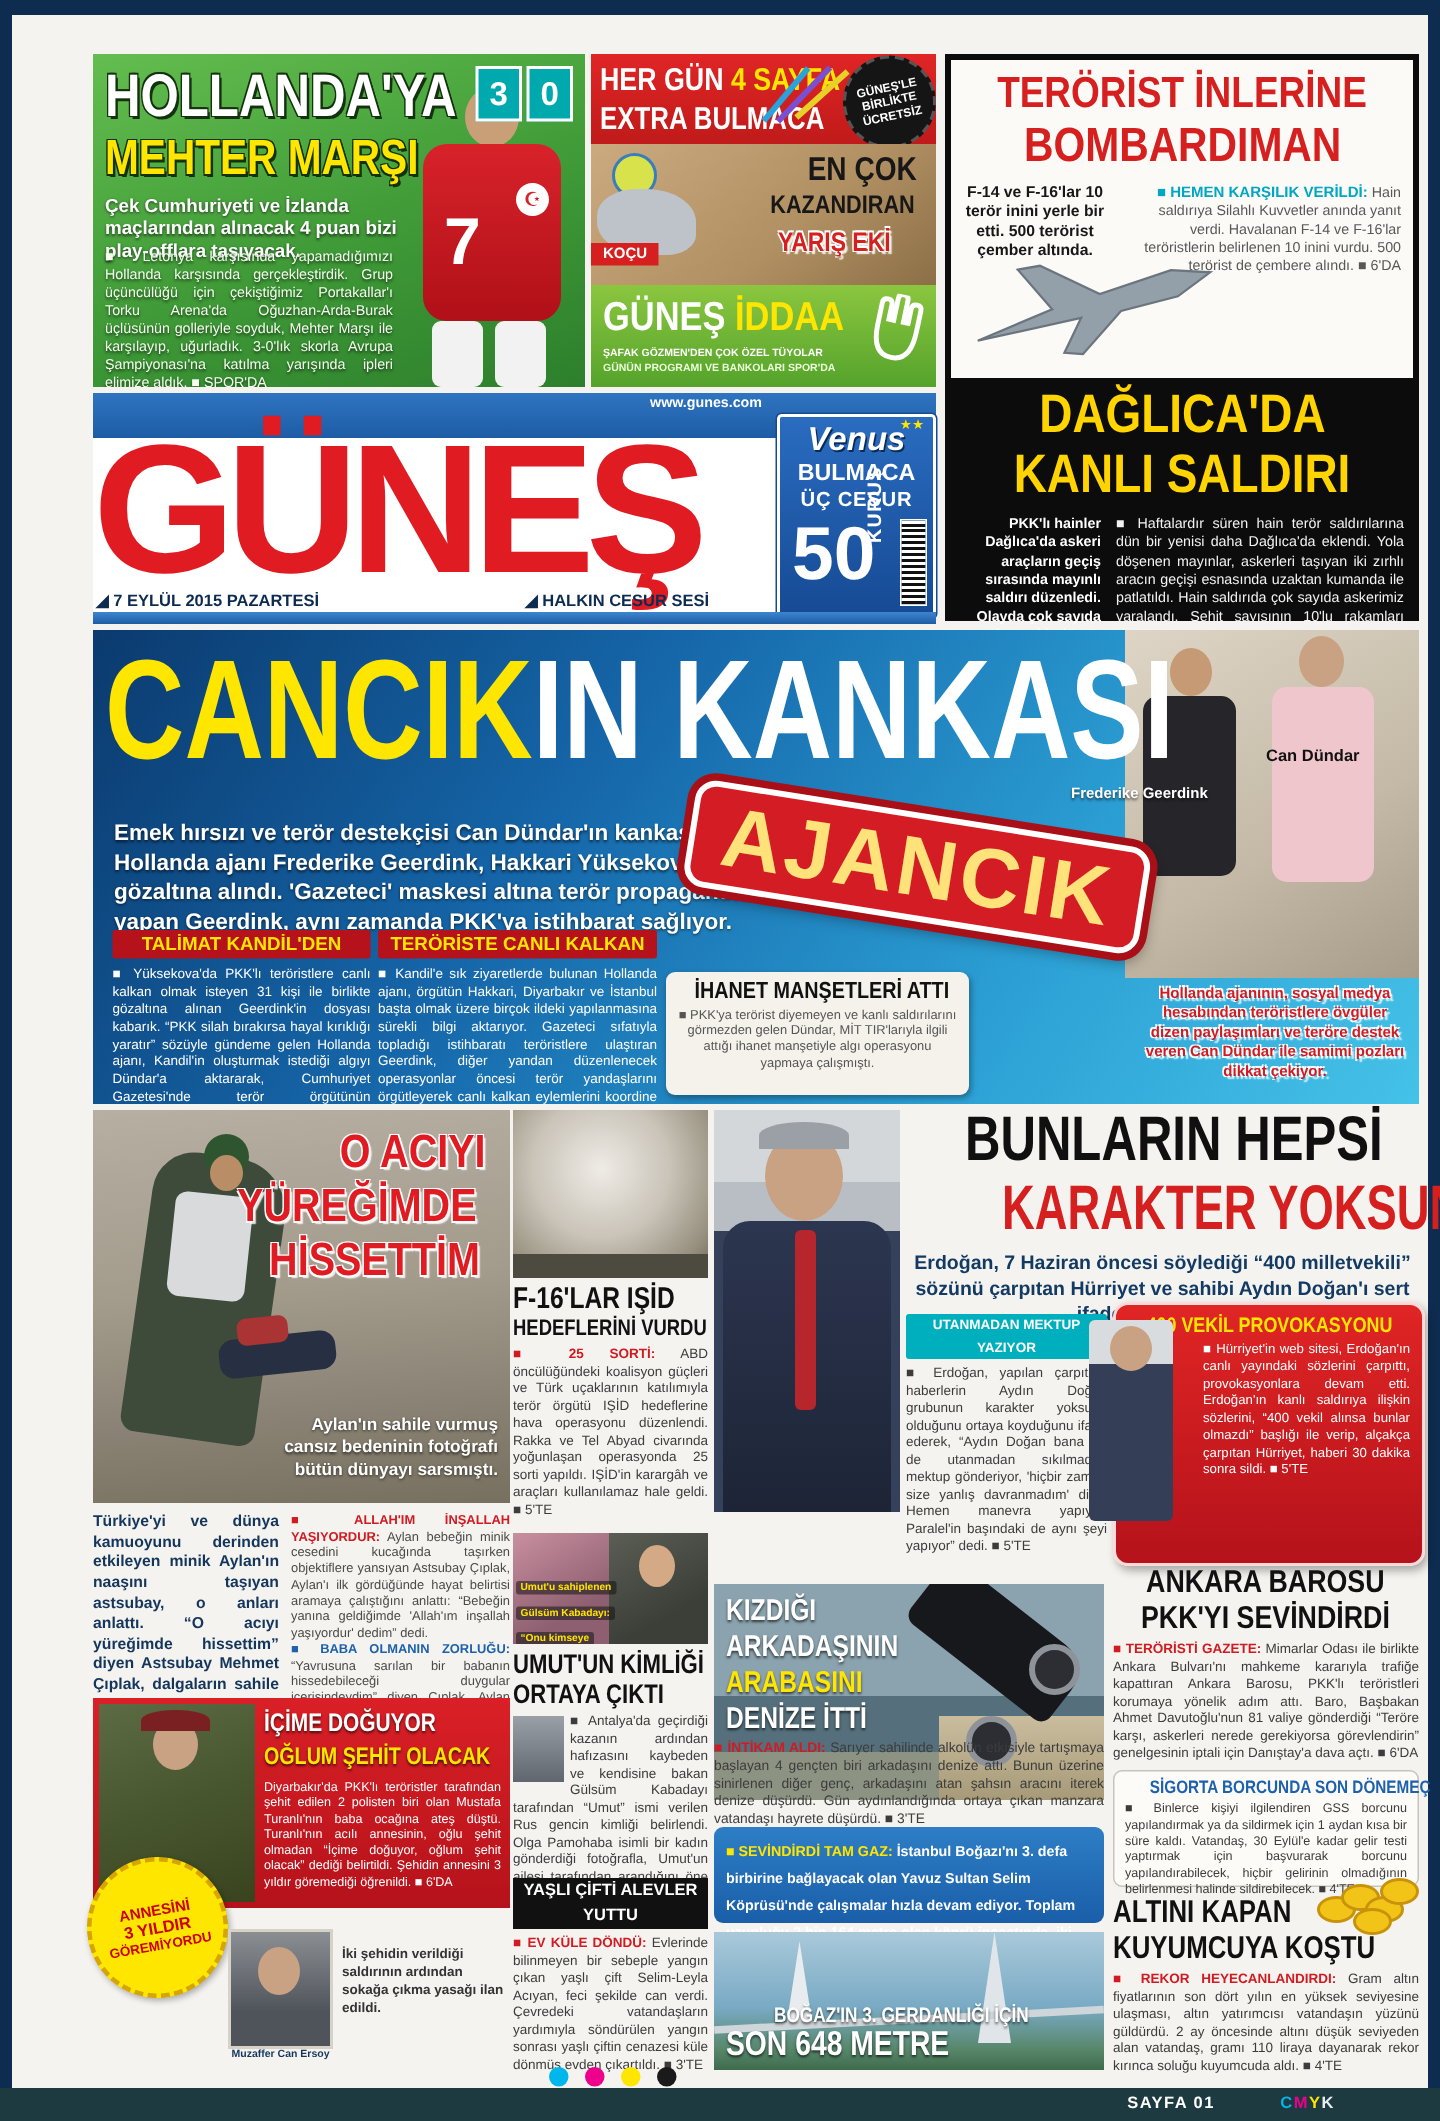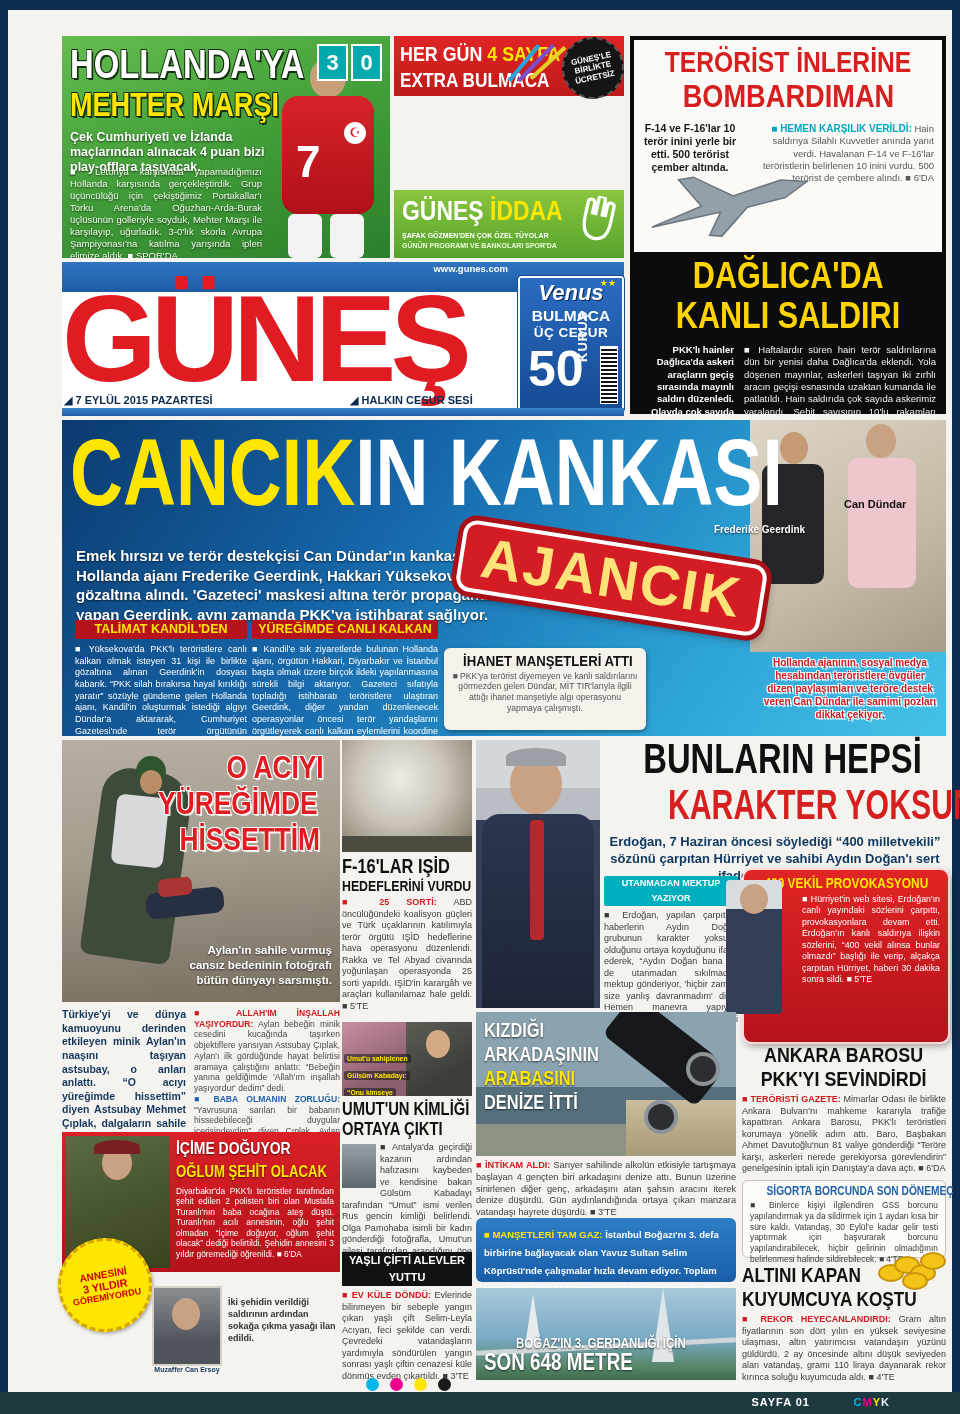--- a/index.html
+++ b/index.html
@@ -18,21 +18,21 @@
   .kick-red{color:#d11a21;font-weight:bold;}
   .kick-teal{color:#00a7c4;font-weight:bold;}
   .kick-blue{color:#1d61ad;font-weight:bold;}
   .kick-yel{color:#ffe600;font-weight:bold;}
   .redbar{background:#b5121b;color:#ffe600;font-weight:900;text-align:center;font-size:12.5px;
           line-height:19px;border-radius:2px;}
   .photo{overflow:hidden;}
   .grad-green{background:linear-gradient(160deg,#63bd4f,#3f9a37 55%,#2d7f2c);}
   .grad-beach{background:linear-gradient(175deg,#b6afa2,#a39b8c 45%,#8a8274 75%,#77705f);}
   .grad-smoke{background:radial-gradient(circle at 45% 35%,#efece6,#c9c3b8 45%,#97907f 80%,#6d6759);}
-  .grad-sea{background:linear-gradient(#8aa3ae 0 52%,#55707c 52% 78%,#8d9383 78%);}
+  .grad-sea{background:linear-gradient(#8aa3ae 0 52%,#55707c 52% 78%,#8d9383 78%);margin-top:44px;}
   .grad-bridge{background:linear-gradient(#a9c9da,#79aac4 55%,#57876a 85%,#3f6b4c);}
   .grad-office{background:linear-gradient(150deg,#ded5c6,#c4b9a6 60%,#a79c89);}
   .grad-suit{background:linear-gradient(#d4d7da 0 18%,#b9bec4 18% 30%,#35405a 30%);}
   .grad-camo{background:linear-gradient(160deg,#5d6b44,#48562f 50%,#39441f);}
   .grad-horse{background:linear-gradient(140deg,#cbaa80,#b08f62 60%,#8c6f47);}
   .chip{display:inline-block;background:rgba(20,20,20,.55);color:#ffe600;font-weight:bold;
         font-size:6.8px;padding:1px 3px;margin-bottom:1px;border-radius:2px;}
   .circle{border-radius:50%;}
   .coin{width:22px;height:14px;background:#f2c418;border:2px solid #c8930b;border-radius:50%;
         position:absolute;}
@@ -66,20 +66,28 @@
 
   <div class="abs" style="left:394px;top:36px;width:230px;height:222px;">
     <div class="abs" style="left:0;top:0;width:230px;height:60px;background:linear-gradient(#e02525,#c01a1a);">
       <div class="abs hl" style="left:6px;top:7px;font-size:21px;"><span class="cxc" style="transform-origin:0 50%;"><span style="color:#fff;">HER GÜN</span> <span style="color:#ffe600;">4 SAYFA</span></span></div>
       <div class="abs hl" style="left:6px;top:33px;font-size:21px;color:#fff;"><span class="cx">EXTRA BULMACA</span></div>
       <div class="abs" style="left:128px;top:4px;width:4px;height:46px;background:#2aa3dc;transform:rotate(40deg);"></div>
       <div class="abs" style="left:140px;top:2px;width:4px;height:50px;background:#7a4fd0;transform:rotate(44deg);"></div>
       <div class="abs" style="left:152px;top:4px;width:4px;height:46px;background:#e8d02a;transform:rotate(48deg);"></div>
       <div class="abs circle" style="left:168px;top:1px;width:58px;height:58px;background:#151515;border:2px dashed #555;transform:rotate(-12deg);color:#fff;font-weight:900;font-size:8px;text-align:center;line-height:1.2;padding-top:0;display:flex;align-items:center;justify-content:center;">GÜNEŞ'LE BİRLİKTE ÜCRETSİZ</div>
     </div>
+    <div class="abs grad-horse photo" style="left:0;top:60px;width:230px;height:94px;">
+      <div class="abs circle" style="left:14px;top:6px;width:26px;height:26px;background:#d8e24a;border:2px solid #3a7dbb;"></div>
+      <div class="abs" style="left:4px;top:30px;width:66px;height:44px;background:#bdc3c9;border-radius:40% 50% 30% 50%;"></div>
+      <div class="abs hl" style="right:6px;top:6px;font-size:22px;color:#171717;text-align:right;"><span class="cxc">EN ÇOK</span></div>
+      <div class="abs hl" style="right:6px;top:32px;font-size:17px;color:#171717;text-align:right;"><span class="cxc">KAZANDIRAN</span></div>
+      <div class="abs hl ow" style="right:24px;top:56px;font-size:18px;color:#d6201f;text-align:right;"><span class="cxc">YARIŞ EKİ</span></div>
+      <div class="abs" style="left:0;top:66px;background:#d6201f;color:#fff;font-weight:900;font-size:10px;padding:2px 8px;">KOÇU</div>
+    </div>
     <div class="abs" style="left:0;top:154px;width:230px;height:68px;background:linear-gradient(#8bc63f,#55a32c);">
       <div class="abs hl" style="left:8px;top:8px;font-size:27px;"><span class="cxc" style="transform-origin:0 50%;"><span style="color:#fff;">GÜNEŞ</span> <span style="color:#ffe600;">İDDAA</span></span></div>
       <div class="abs" style="left:8px;top:42px;font-size:7px;font-weight:bold;color:#fff;">ŞAFAK GÖZMEN'DEN ÇOK ÖZEL TÜYOLAR</div>
       <div class="abs" style="left:8px;top:52px;font-size:7px;font-weight:bold;color:#eaffd8;">GÜNÜN PROGRAMI VE BANKOLARI SPOR'DA</div>
       <svg class="abs" style="right:6px;top:6px;transform:rotate(12deg);" width="40" height="46" viewBox="0 0 24 28">
         <path d="M4 14 q0 12 8 12 q8 0 8 -12 l0 -9 q0 -2 -2 -2 q-2 0 -2 2 l0 6 l-2 0 l0 -9 q0 -2 -2 -2 q-2 0 -2 2 l0 9 l-2 0 l0 -6 q0 -2 -2 -2 q-2 0 -2 2 z" fill="none" stroke="#ffffff" stroke-width="2"></path>
       </svg>
     </div>
   </div>
 
@@ -131,21 +139,21 @@
       <div class="abs" style="left:98px;top:38px;width:68px;height:130px;background:#f0c6cd;border-radius:10px;"></div>
     </div>
     <div class="abs hl" style="left:8px;top:6px;font-size:94px;"><span class="cx" style="transform:scaleX(.78);"><span style="color:#ffe600;">CANCIK</span><span style="color:#fff;">IN KANKASI</span></span></div>
     <div class="abs osoft" style="left:14px;top:126px;width:448px;font-size:15px;font-weight:bold;color:#fff;line-height:1.3;">Emek hırsızı ve terör destekçisi Can Dündar'ın kankası Hollanda ajanı Frederike Geerdink, Hakkari Yüksekova'da gözaltına alındı. 'Gazeteci' maskesi altına terör propagandası yapan Geerdink, aynı zamanda PKK'ya istihbarat sağlıyor.</div>
     <div class="abs" style="left:396px;top:122px;transform:rotate(9deg);background:#d41c24;border:4px solid #fff;box-shadow:0 0 0 5px #a80f16,3px 5px 10px rgba(0,0,0,.4);border-radius:14px;padding:4px 18px;">
       <span class="hl" style="font-size:56px;color:#ffe27a;letter-spacing:2px;">AJANCIK</span>
     </div>
     <div class="abs osoft" style="left:652px;top:104px;font-size:10px;font-weight:bold;color:#fff;">Frederike Geerdink</div>
     <div class="abs" style="left:782px;top:78px;font-size:11px;font-weight:bold;color:#111;">Can Dündar</div>
     <div class="abs redbar" style="left:13px;top:200px;width:172px;">TALİMAT KANDİL'DEN</div>
-    <div class="abs redbar" style="left:190px;top:200px;width:186px;">YÜREĞİMDE CANLI KALKAN</div>
+    <div class="abs redbar" style="left:190px;top:200px;width:186px;">TERÖRİSTE CANLI KALKAN</div>
     <div class="abs body-w" style="left:13px;top:224px;width:172px;height:88px;font-size:9px;">■ Yüksekova'da PKK'lı teröristlere canlı kalkan olmak isteyen 31 kişi ile birlikte gözaltına alınan Geerdink'in dosyası kabarık. “PKK silah bırakırsa hayal kırıklığı yaratır” sözüyle gündeme gelen Hollanda ajanı, Kandil'in oluşturmak istediği algıyı Dündar'a aktararak, Cumhuriyet Gazetesi'nde terör örgütünün propagandasına yönelik haberler hazırlatıyor.</div>
     <div class="abs body-w" style="left:190px;top:224px;width:186px;height:88px;font-size:9px;">■ Kandil'e sık ziyaretlerde bulunan Hollanda ajanı, örgütün Hakkari, Diyarbakır ve İstanbul başta olmak üzere birçok ildeki yapılanmasına sürekli bilgi aktarıyor. Gazeteci sıfatıyla topladığı istihbaratı teröristlere ulaştıran Geerdink, diğer yandan düzenlenecek operasyonlar öncesi terör yandaşlarını örgütleyerek canlı kalkan eylemlerini koordine ediyor. ■ 6'DA</div>
     <div class="abs" style="left:382px;top:228px;width:202px;height:82px;background:#f5f2ec;border-radius:6px;box-shadow:1px 2px 4px rgba(0,0,0,.35);">
       <div class="hl" style="margin:5px 4px 2px;text-align:left;font-size:15.5px;color:#111;"><span class="cxc">İHANET MANŞETLERİ ATTI</span></div>
       <div style="margin:0 8px;font-size:8.6px;color:#555;line-height:1.25;text-align:center;">■ PKK'ya terörist diyemeyen ve kanlı saldırılarını görmezden gelen Dündar, MİT TIR'larıyla ilgili attığı ihanet manşetiyle algı operasyonu yapmaya çalışmıştı.</div>
     </div>
     <div class="abs ow" style="left:700px;top:236px;width:176px;font-size:10px;font-weight:bold;color:#d11a21;text-align:center;line-height:1.3;">Hollanda ajanının, sosyal medya hesabından teröristlere övgüler dizen paylaşımları ve teröre destek veren Can Dündar ile samimi pozları dikkat çekiyor.</div>
   </div>
 
   <div class="abs grad-beach photo" style="left:62px;top:740px;width:278px;height:262px;">
@@ -241,21 +249,21 @@
     <div class="abs hl osoft" style="left:8px;top:56px;font-size:20px;color:#ffe600;"><span class="cx">ARABASINI</span></div>
     <div class="abs hl osoft" style="left:8px;top:80px;font-size:20px;color:#fff;"><span class="cx">DENİZE İTTİ</span></div>
   </div>
   <div class="abs body-txt" style="left:476px;top:1160px;width:260px;font-size:9.2px;">
     <span class="kick-red">■ İNTİKAM ALDI:</span>
     <span>Sarıyer sahilinde alkolün etkisiyle tartışmaya başlayan 4 gençten biri arkadaşını denize attı. Bunun üzerine sinirlenen diğer genç, arkadaşını atan şahsın aracını iterek denize düşürdü. Gün aydınlandığında ortaya çıkan manzara vatandaşı hayrete düşürdü. ■ 3'TE</span>
   </div>
 
   <div class="abs" style="left:476px;top:1218px;width:260px;height:64px;background:linear-gradient(#2d7ec6,#1a5ea8);border-radius:6px;padding:6px 8px;box-sizing:border-box;">
     <span style="font-size:9.5px;line-height:1.3;color:#fff;font-weight:bold;">
-      <span class="kick-yel">■ MANŞETLERİ TAM GAZ:</span>
+      <span class="kick-yel">■ SEVİNDİRDİ TAM GAZ:</span>
       <span>İstanbul Boğazı'nı 3. defa birbirine bağlayacak olan Yavuz Sultan Selim Köprüsü'nde çalışmalar hızla devam ediyor. Toplam uzunluğu 2 bin 164 metre olan köprü inşaatında, iki yakanın birleşmesi için son 648 metre kaldı. ■ 4'TE</span>
     </span>
   </div>
   <div class="abs grad-bridge photo" style="left:476px;top:1288px;width:260px;height:92px;">
     <div class="abs" style="left:48px;top:6px;width:0;height:0;border-left:9px solid transparent;border-right:9px solid transparent;border-bottom:58px solid #e8ecef;"></div>
     <div class="abs" style="left:176px;top:0px;width:0;height:0;border-left:11px solid transparent;border-right:11px solid transparent;border-bottom:74px solid #dfe5e9;"></div>
     <div class="abs" style="left:0;top:56px;width:260px;height:5px;background:#cfd6da;transform:rotate(-3deg);"></div>
     <div class="abs hl osoft" style="left:8px;bottom:30px;font-size:14px;color:#fff;margin-left:32px;"><span class="cx">BOĞAZ'IN 3. GERDANLIĞI İÇİN</span></div>
     <div class="abs hl osoft" style="left:8px;bottom:6px;font-size:23px;color:#fff;"><span class="cx">SON 648 METRE</span></div>
   </div>

